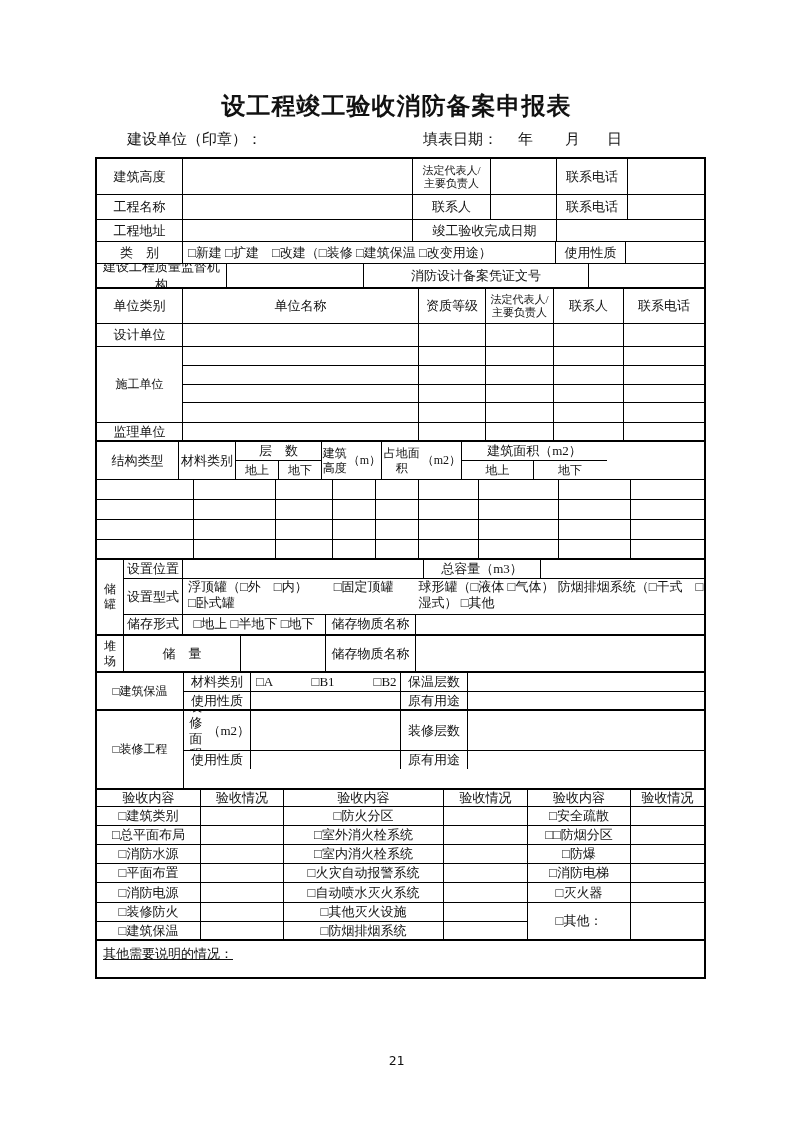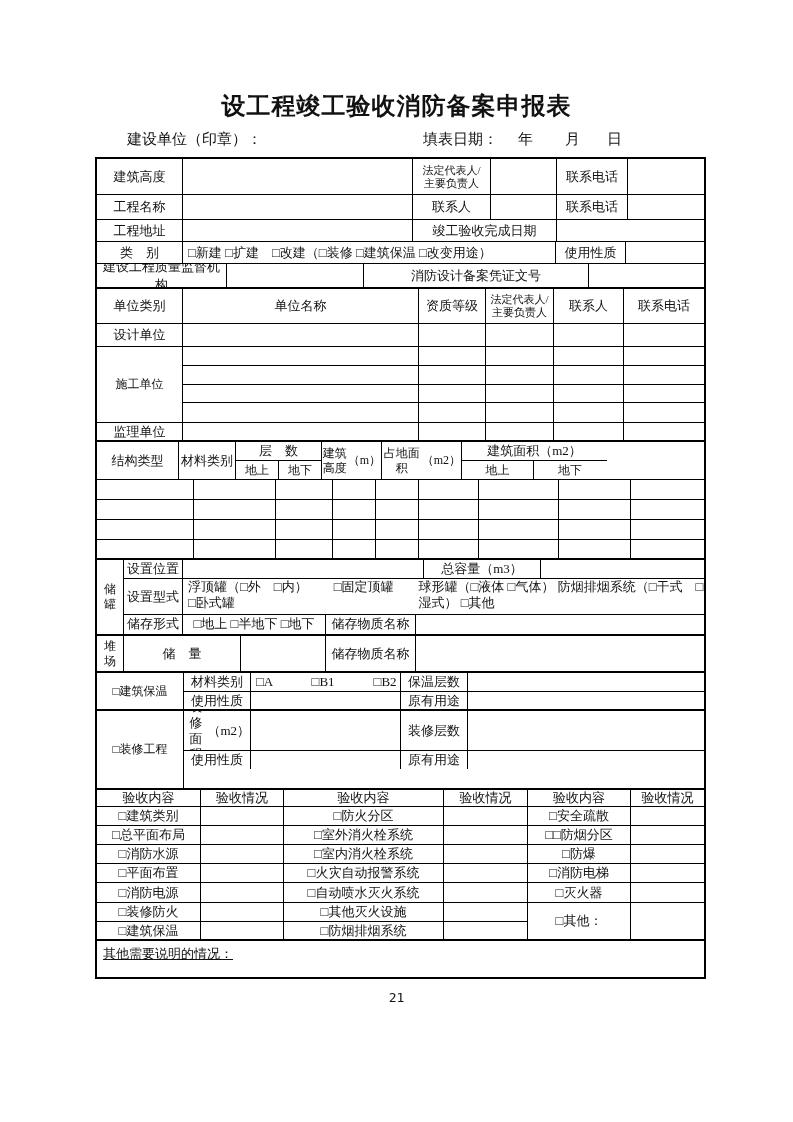--- a/index.html
+++ b/index.html
@@ -34,21 +34,21 @@
           flex:0 0 auto;overflow:hidden;}
   .subtop{border-bottom:1px solid #000;box-sizing:border-box;display:flex;align-items:center;
           justify-content:center;font-size:13px;flex:0 0 auto;}
   .subbot{display:flex;flex:1;min-height:0;}
   .subbot .sc{border-right:1px solid #000;box-sizing:border-box;display:flex;align-items:center;
           justify-content:center;font-size:12px;flex:0 0 auto;}
   .subbot .sc:last-child{border-right:none;}
   .twolines{flex-direction:row;line-height:1.2;font-size:12px;}
   .remarks{align-items:flex-start;justify-content:flex-start;text-align:left;
            padding:4px 6px;font-size:13px;}
-  .page-num{position:absolute;top:990px;left:0;width:793px;text-align:center;
+  .page-num{position:absolute;top:1053px;left:0;width:793px;text-align:center;
             font-size:13px;font-family:"DejaVu Sans Mono","Liberation Mono",monospace;}
 </style>
 </head>
 <body>
 
 <div class="page-title">设工程竣工验收消防备案申报表</div>
 
 <div class="pre-header">
   <span class="stamp">建设单位（印章）：</span>
   <span class="date">填表日期：</span>

